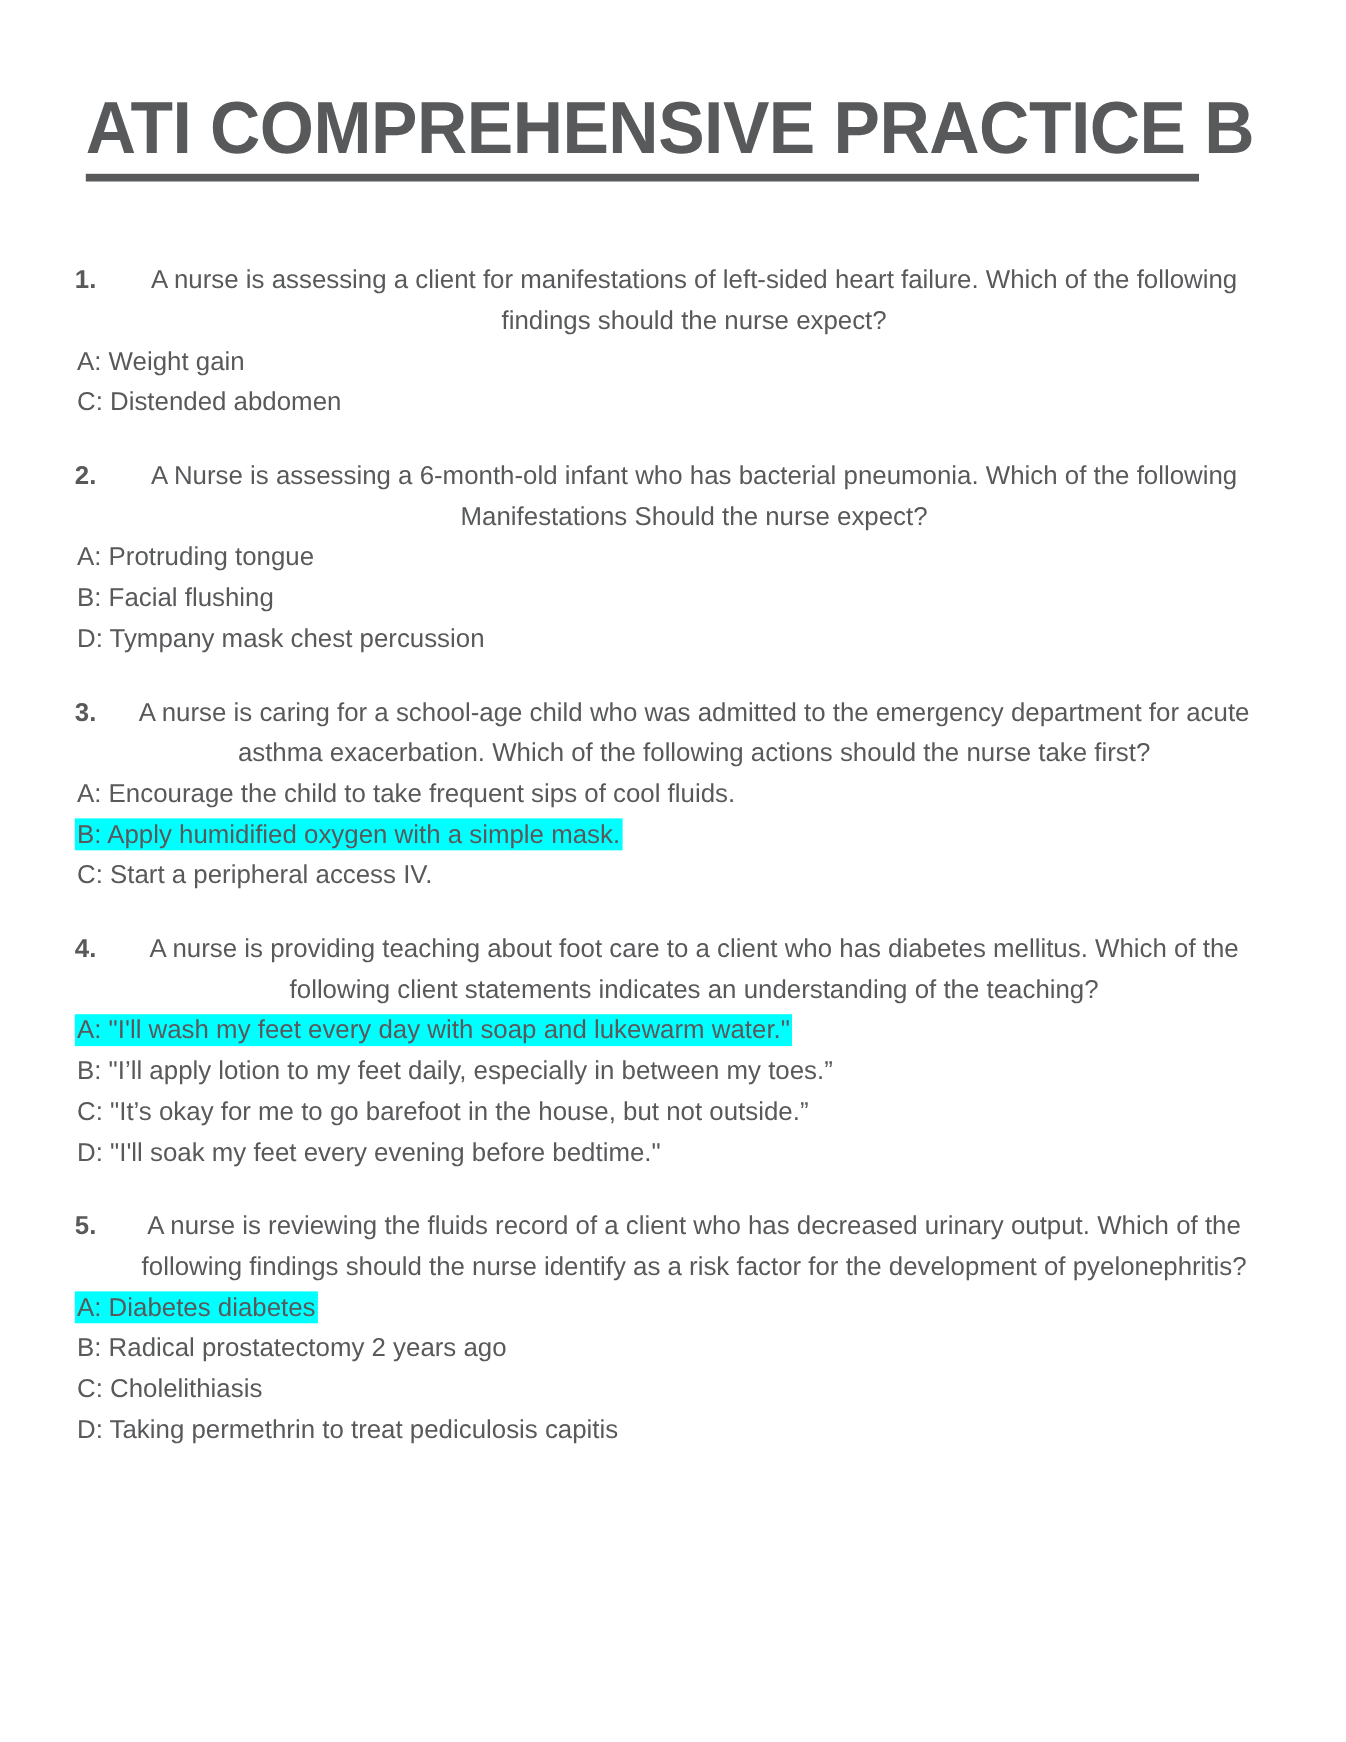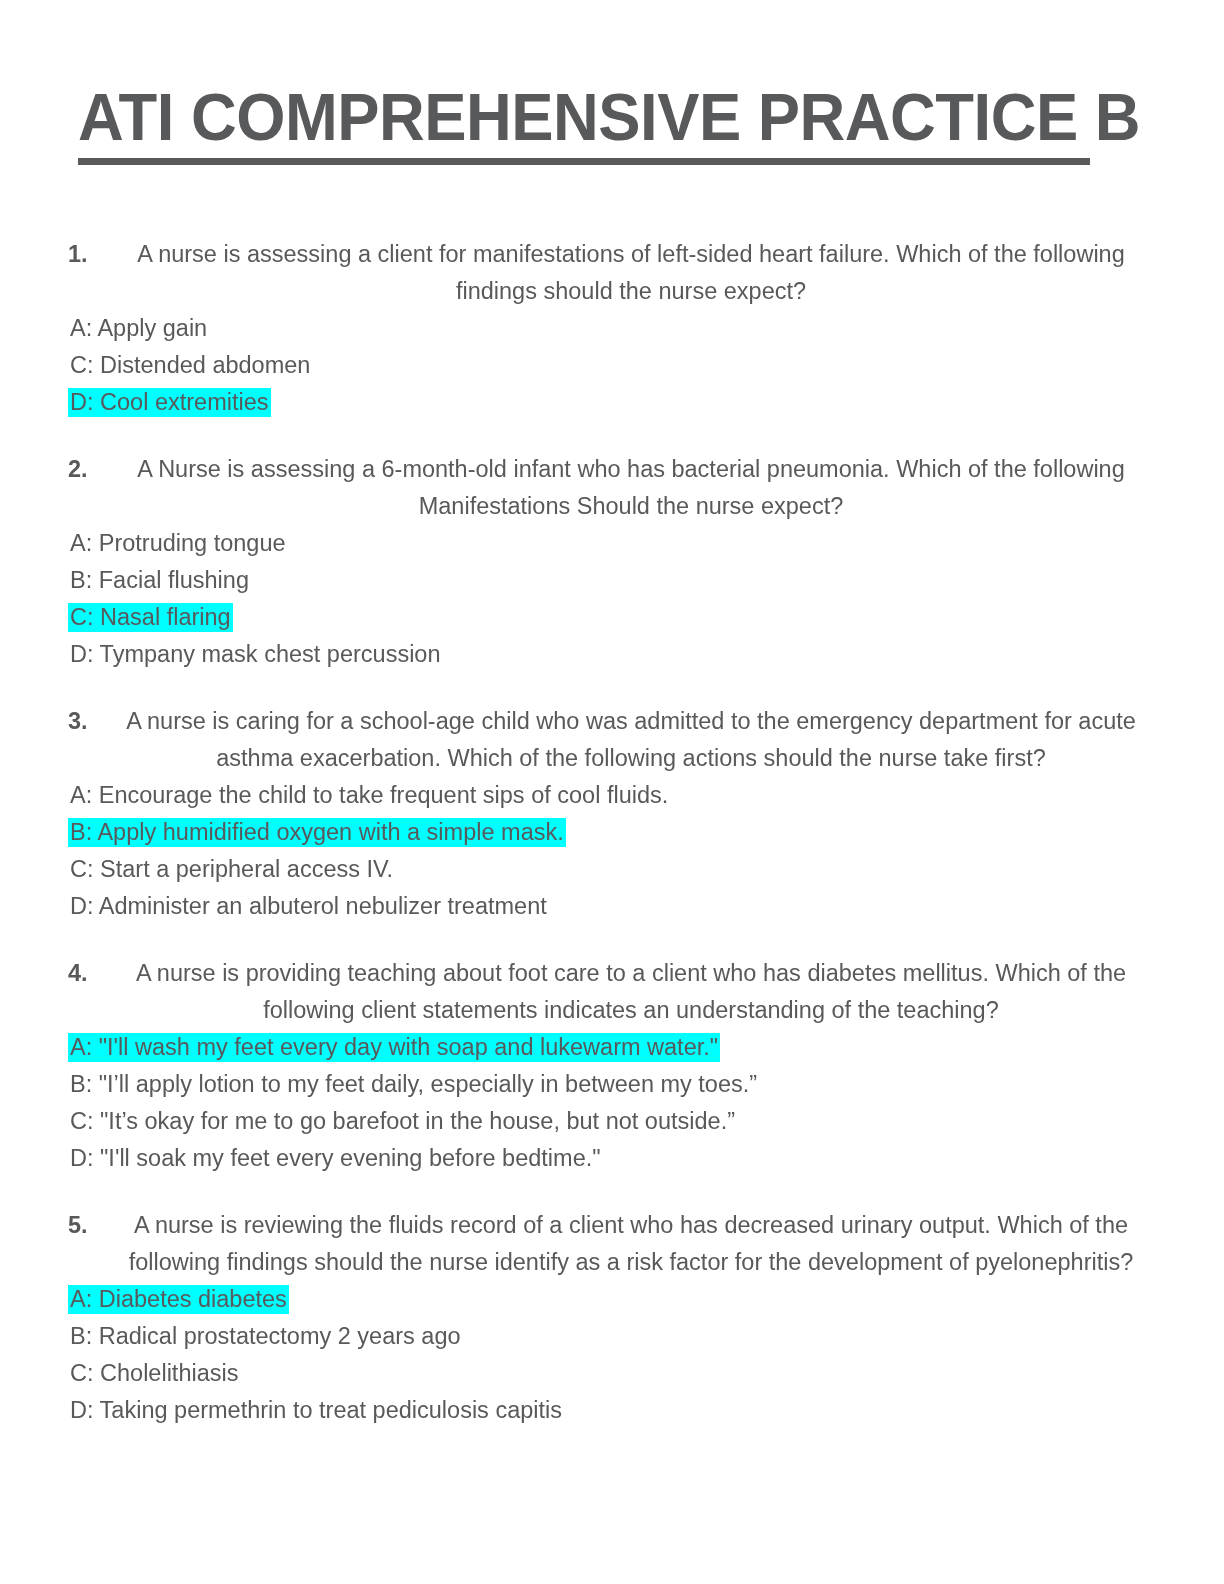--- a/index.html
+++ b/index.html
@@ -115,47 +115,44 @@
     <div class="title-rule"></div>
   </div>
 
   <div class="questions">
       <div class="question-block">
         <div class="question-stem">
           <span class="question-number">1.</span>
           <span class="question-text">A nurse is assessing a client for manifestations of left-sided heart failure. Which of the following findings should the nurse expect?</span>
         </div>
         <div class="options">
-          <div class="option-row"><span class="option-inner">A: Apply gain</span></div>
+          <div class="option-row"><span class="option-inner">A: Weight gain</span></div>
           <div class="option-row"><span class="option-inner">C: Distended abdomen</span></div>
-          <div class="option-row highlighted"><span class="option-inner">D: Cool extremities</span></div>
         </div>
       </div>
       <div class="question-block">
         <div class="question-stem">
           <span class="question-number">2.</span>
           <span class="question-text">A Nurse is assessing a 6-month-old infant who has bacterial pneumonia. Which of the following Manifestations Should the nurse expect?</span>
         </div>
         <div class="options">
           <div class="option-row"><span class="option-inner">A: Protruding tongue</span></div>
           <div class="option-row"><span class="option-inner">B: Facial flushing</span></div>
-          <div class="option-row highlighted"><span class="option-inner">C: Nasal flaring</span></div>
           <div class="option-row"><span class="option-inner">D: Tympany mask chest percussion</span></div>
         </div>
       </div>
       <div class="question-block">
         <div class="question-stem">
           <span class="question-number">3.</span>
           <span class="question-text">A nurse is caring for a school-age child who was admitted to the emergency department for acute asthma exacerbation. Which of the following actions should the nurse take first?</span>
         </div>
         <div class="options">
           <div class="option-row"><span class="option-inner">A: Encourage the child to take frequent sips of cool fluids.</span></div>
           <div class="option-row highlighted"><span class="option-inner">B: Apply humidified oxygen with a simple mask.</span></div>
           <div class="option-row"><span class="option-inner">C: Start a peripheral access IV.</span></div>
-          <div class="option-row"><span class="option-inner">D: Administer an albuterol nebulizer treatment</span></div>
         </div>
       </div>
       <div class="question-block">
         <div class="question-stem">
           <span class="question-number">4.</span>
           <span class="question-text">A nurse is providing teaching about foot care to a client who has diabetes mellitus. Which of the following client statements indicates an understanding of the teaching?</span>
         </div>
         <div class="options">
           <div class="option-row highlighted"><span class="option-inner">A: "I'll wash my feet every day with soap and lukewarm water."</span></div>
           <div class="option-row"><span class="option-inner">B: "I’ll apply lotion to my feet daily, especially in between my toes.”</span></div>

